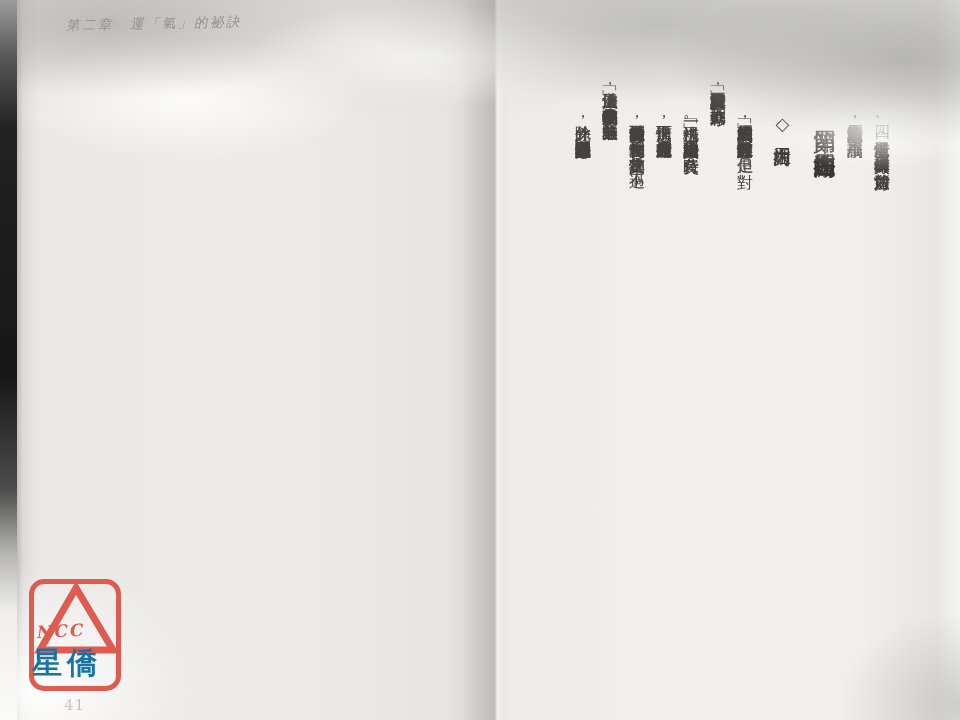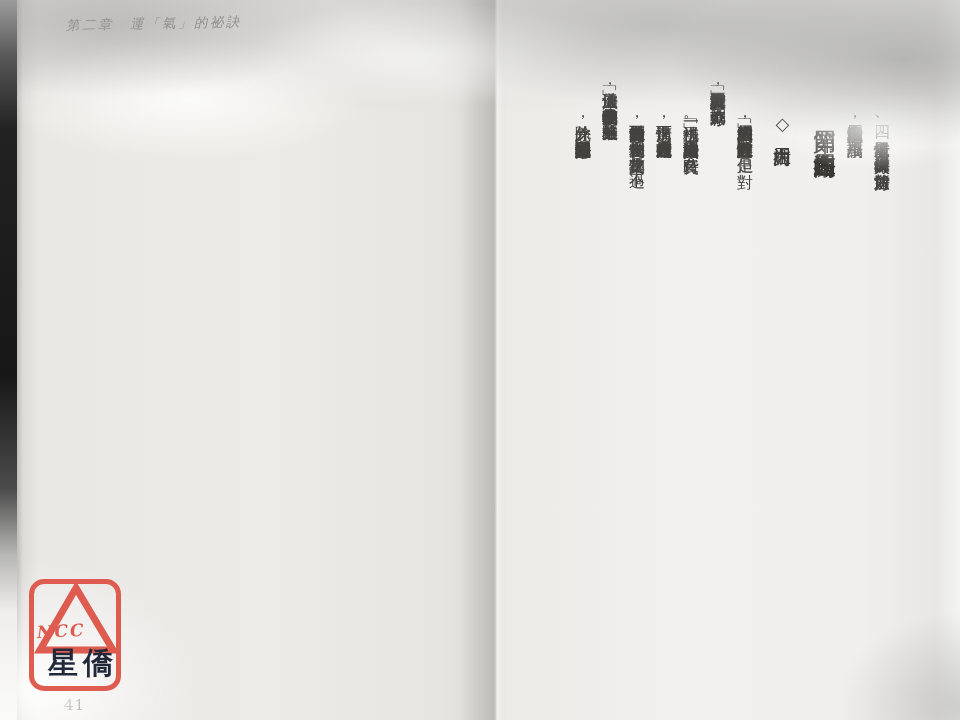--- a/index.html
+++ b/index.html
@@ -71,22 +71,22 @@
 
   
   .stamp{position:absolute;left:29px;top:579px;width:92px;height:112px;z-index:6;opacity:0.92;}
   .stamp-frame{position:absolute;inset:0;border:5px solid #dd4f43;border-radius:15px;}
   .stamp-tri{position:absolute;left:0;top:0;}
   .stamp-ncc{
     position:absolute;left:8px;top:42px;font-size:17px;font-style:italic;font-weight:bold;
     color:#dd4f43;letter-spacing:2px;transform:rotate(-3deg);
   }
   .stamp-name{
-    position:absolute;left:3px;top:64px;width:86px;text-align:right;
-    font-size:30px;font-weight:bold;color:#0f172a;letter-spacing:5px;white-space:nowrap;
+    position:absolute;left:3px;top:64px;width:86px;text-align:left;
+    font-size:30px;font-weight:bold;color:#0369a1;letter-spacing:5px;white-space:nowrap;
   }
 </style>
 </head>
 <body>
 
 <div class="photo">
 
   <div class="page page-left">
     <div class="running-head head-left">第二章　運「氣」的祕訣</div>
 

